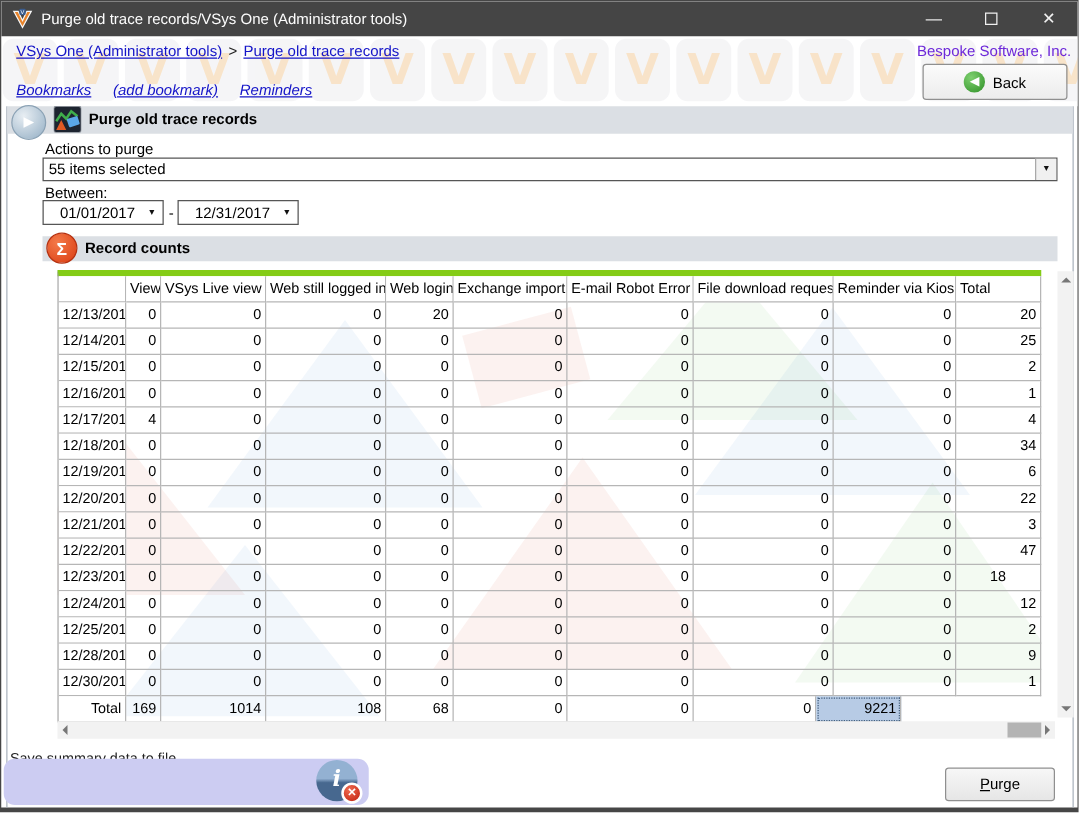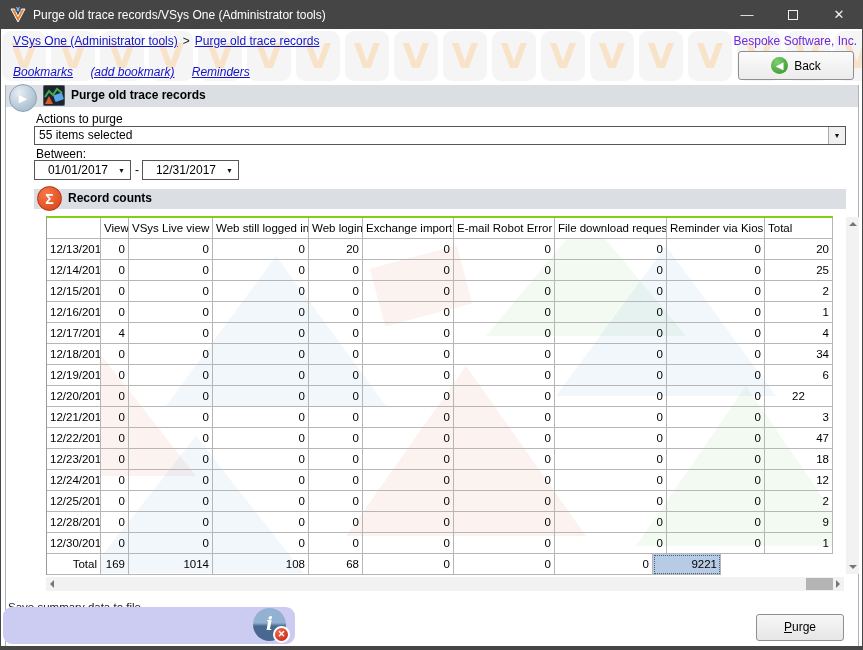--- a/index.html
+++ b/index.html
@@ -57,21 +57,21 @@
   .btn .mnemonic::first-letter { text-decoration:underline; }
   .btn-default { border:1px solid #2f6db5; box-shadow:inset 0 0 0 1px #a9cdef; }
   
   .rc-bar { position:absolute; left:33px; top:188px; width:812px; height:20px; background:#dbdfe4; z-index:2; }
   .sigma { position:absolute; left:3px; top:-3px; width:25px; height:25px; border-radius:50%;
     background:radial-gradient(circle at 35% 30%, #f47a4a, #da3d12); border:1px solid #b53110;
     color:#fff; font-weight:bold; font-size:14px; text-align:center; line-height:24px; }
   .rc-title { position:absolute; left:34px; top:2px; font-weight:bold; font-size:12px; }
   
   .watermark { position:absolute; left:45px; top:215px; z-index:1; }
-  .grid { position:absolute; left:45px; top:215px; width:787px; z-index:2; border-top:2px solid #84cc16; border-left:1px solid #9b9b9b; }
+  .grid { position:absolute; left:45px; top:215px; width:787px; z-index:2; border-top:5px solid #84cc16; border-left:1px solid #9b9b9b; }
   .trow { display:flex; height:21px; }
   .tcell { border-right:1px solid #b6b6b6; border-bottom:1px solid #b6b6b6; line-height:20px;
     padding:0 3px; overflow:hidden; white-space:nowrap; font-size:11.5px; }
   .th { background:#fff; text-align:left; }
   .num { text-align:right; }
   .datec { text-align:right; background:#fff; }
   .sel { background:#b7cbe5; outline:1px dotted #44607e; outline-offset:-2px; }
   
   .vsb { position:absolute; left:845px; top:216px; width:13px; height:357px; background:#f2f2f2; z-index:2; }
   .hsb { position:absolute; left:45px; top:576px; width:798px; height:14px; background:#f2f2f2; z-index:2; }
@@ -295,21 +295,21 @@
       <div class="trow">
         <div class="tcell datec" style="width: 54px;">12/20/2017</div>
         <div class="tcell num" style="width: 28px;">0</div>
         <div class="tcell num" style="width: 84px;">0</div>
         <div class="tcell num" style="width: 96px;">0</div>
         <div class="tcell num" style="width: 54px;">0</div>
         <div class="tcell num" style="width: 91px;">0</div>
         <div class="tcell num" style="width: 101px;">0</div>
         <div class="tcell num" style="width: 112px;">0</div>
         <div class="tcell num" style="width: 98px;">0</div>
-        <div class="tcell num" style="width: 68px; text-align: center;">22</div>
+        <div class="tcell num" style="width: 68px;">22</div>
       </div>
       <div class="trow">
         <div class="tcell datec" style="width: 54px;">12/21/2017</div>
         <div class="tcell num" style="width: 28px;">0</div>
         <div class="tcell num" style="width: 84px;">0</div>
         <div class="tcell num" style="width: 96px;">0</div>
         <div class="tcell num" style="width: 54px;">0</div>
         <div class="tcell num" style="width: 91px;">0</div>
         <div class="tcell num" style="width: 101px;">0</div>
         <div class="tcell num" style="width: 112px;">0</div>
@@ -331,21 +331,21 @@
       <div class="trow">
         <div class="tcell datec" style="width: 54px;">12/23/2017</div>
         <div class="tcell num" style="width: 28px;">0</div>
         <div class="tcell num" style="width: 84px;">0</div>
         <div class="tcell num" style="width: 96px;">0</div>
         <div class="tcell num" style="width: 54px;">0</div>
         <div class="tcell num" style="width: 91px;">0</div>
         <div class="tcell num" style="width: 101px;">0</div>
         <div class="tcell num" style="width: 112px;">0</div>
         <div class="tcell num" style="width: 98px;">0</div>
-        <div class="tcell num" style="width: 68px;">18</div>
+        <div class="tcell num" style="width: 68px; text-align: center;">18</div>
       </div>
       <div class="trow">
         <div class="tcell datec" style="width: 54px;">12/24/2017</div>
         <div class="tcell num" style="width: 28px;">0</div>
         <div class="tcell num" style="width: 84px;">0</div>
         <div class="tcell num" style="width: 96px;">0</div>
         <div class="tcell num" style="width: 54px;">0</div>
         <div class="tcell num" style="width: 91px;">0</div>
         <div class="tcell num" style="width: 101px;">0</div>
         <div class="tcell num" style="width: 112px;">0</div>

